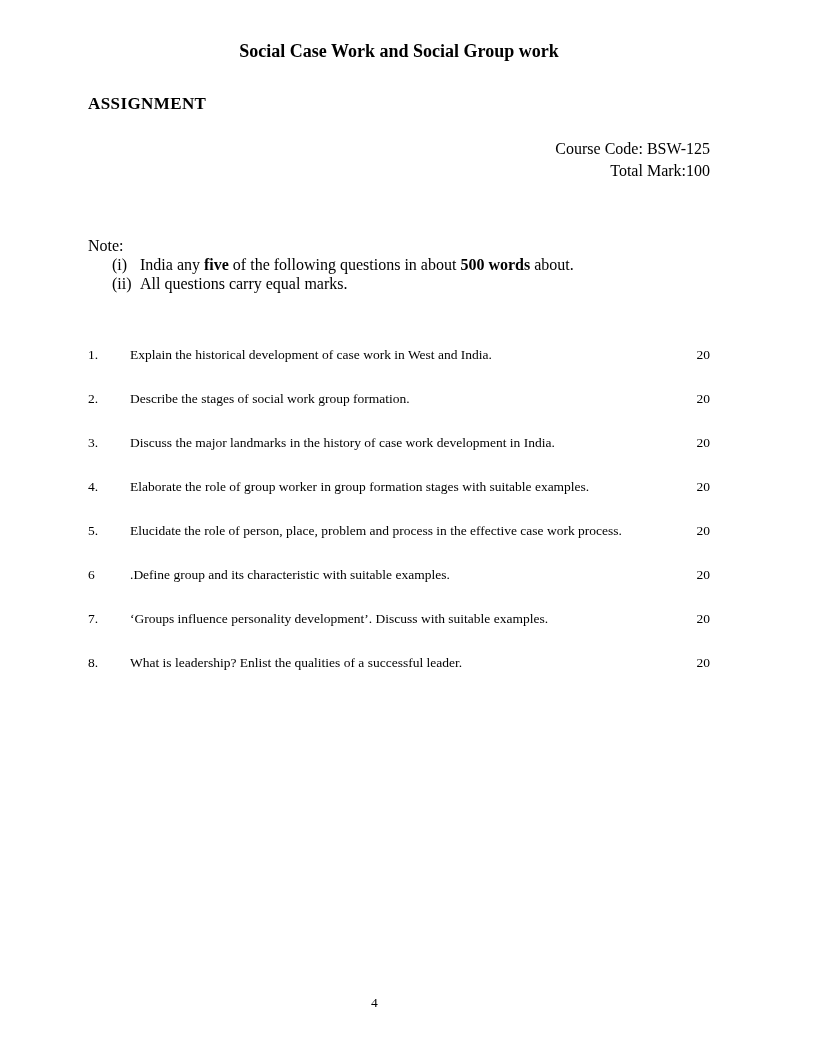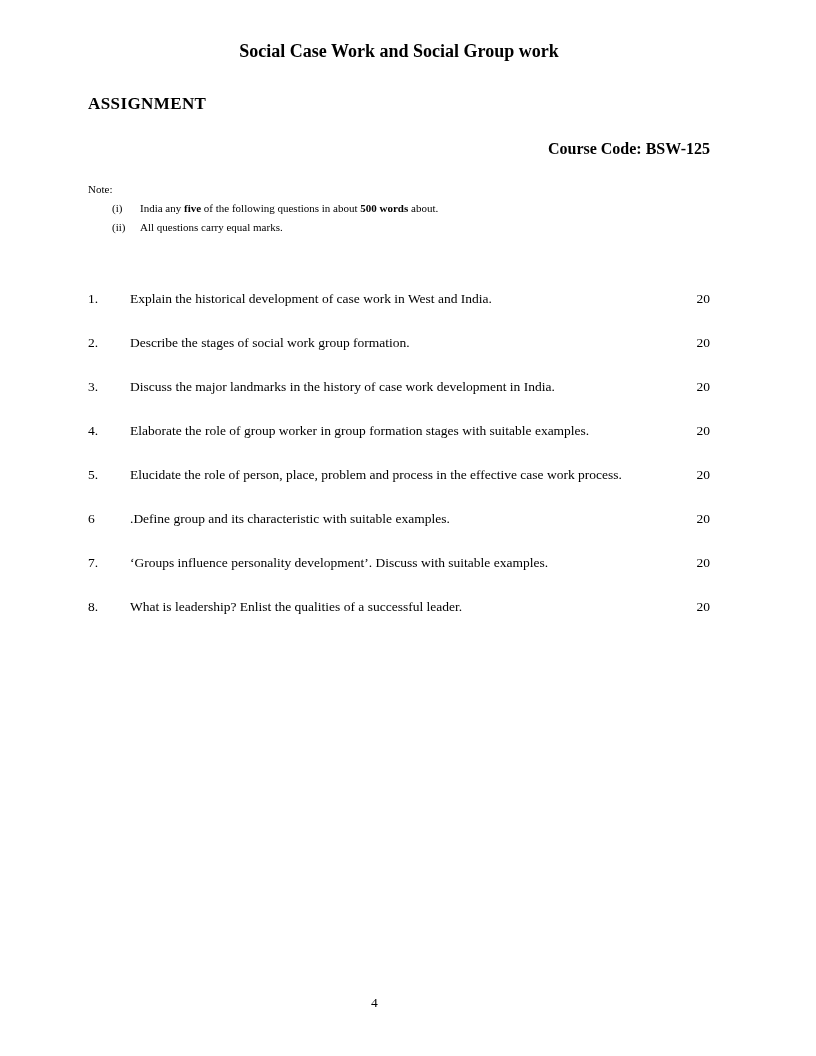--- a/index.html
+++ b/index.html
@@ -31,28 +31,28 @@
   .doc-subtitle {
     text-align: left;
     font-weight: bold;
     font-size: 17px;
     line-height: 20px;
     margin-top: 32px;
     letter-spacing: 0.4px;
   }
   .course-block {
     text-align: right;
-    font-weight: bold;
+    font-weight: normal;
     font-size: 16px;
     line-height: 22px;
     margin-top: 24px;
   }
   .note-block {
-    margin-top: 20px;
-    font-size: 11px;
+    margin-top: 54px;
+    font-size: 16px;
     line-height: 19px;
   }
   .note-label {
     margin-bottom: 0;
   }
   .note-item {
     display: flex;
     padding-left: 24px;
   }
   .note-num {
@@ -95,20 +95,21 @@
 <body>
 
 <div class="page">
 
   <div class="doc-title">Social Case Work and Social Group work</div>
 
   <div class="doc-subtitle">ASSIGNMENT</div>
 
   <div class="course-block">
     <div>Course Code: BSW-125</div>
+    <div>Total Mark:100</div>
   </div>
 
   <div class="note-block">
     <div class="note-label">Note:</div>
     <div class="note-item">
       <span class="note-num">(i)</span>
       <span class="note-text"><span>India any </span><b>five</b><span> of the following questions in about </span><b>500 words</b><span> about.</span></span>
     </div>
     <div class="note-item">
       <span class="note-num">(ii)</span>

